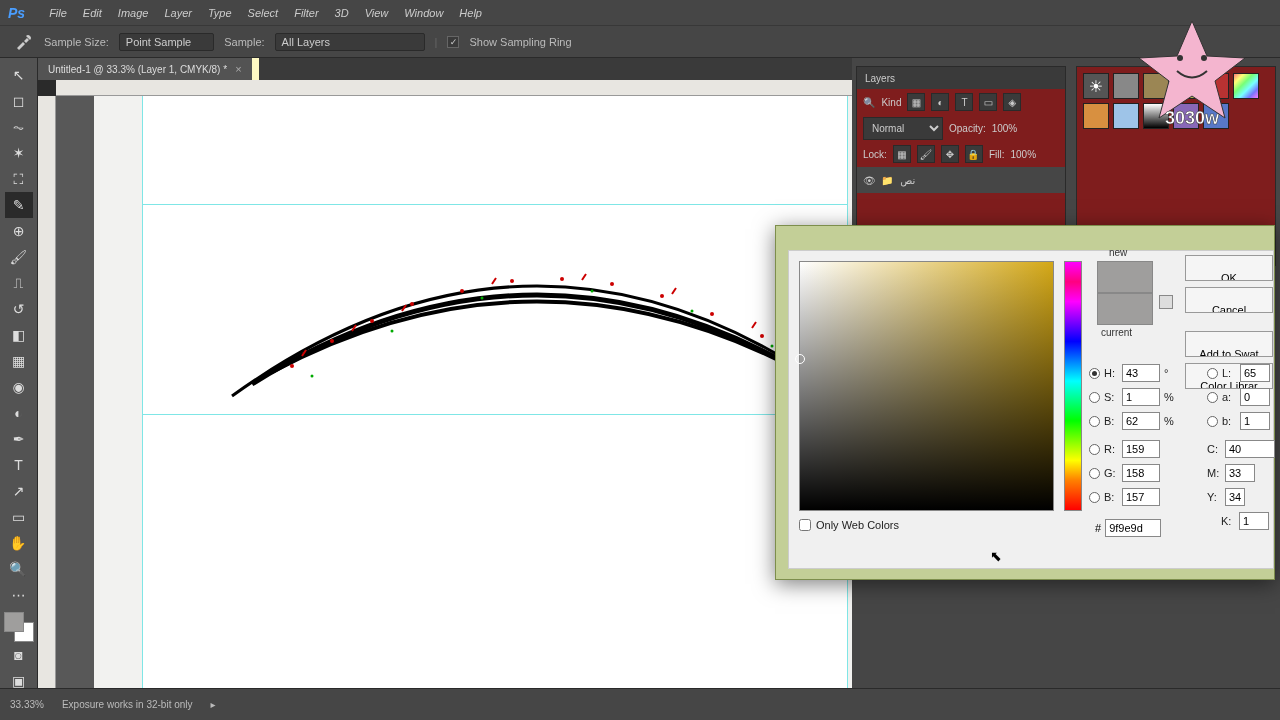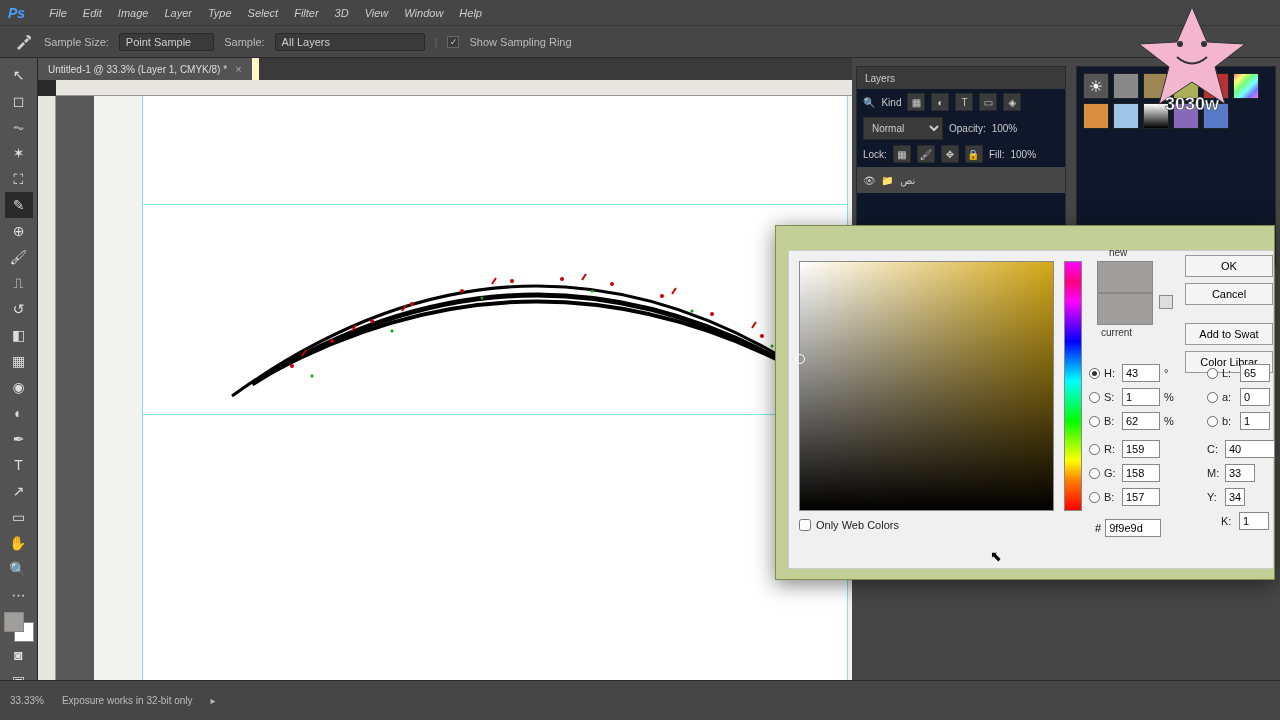--- a/index.html
+++ b/index.html
@@ -31,61 +31,61 @@
 .ruler-v { position: absolute; top: 38px; left: 0; width: 18px; bottom: 0; background: #e8e6e1; border-right: 1px solid #999; }
 .canvas-vp { position: absolute; top: 38px; left: 18px; right: 0; bottom: 0; background: #585858; overflow: hidden; }
 .canvas { position: absolute; top: 0; left: 38px; width: 790px; height: 648px; background: #f2f2f0; }
 .page { position: absolute; top: 0; left: 48px; width: 706px; height: 610px; background: #fff; }
 .guide-v { position: absolute; top: 0; bottom: 0; width: 1px; background: #7fe6e6; }
 .guide-h { position: absolute; left: 0; right: 0; height: 1px; background: #7fe6e6; }
 .calligraphy { position: absolute; top: 140px; left: 70px; width: 650px; height: 200px; color: #000; font-family: 'Traditional Arabic', serif; font-size: 48px; direction: rtl; text-align: center; }
 .calligraphy svg { width: 100%; height: 170px; }
 
 .panels { width: 428px; background: #464646; position: relative; }
-.panel { border: 1px solid #2a2a2a; background: #0f172a; }
+.panel { border: 1px solid #2a2a2a; background: #7f1d1d; }
 .panel-header { height: 22px; background: #3a3a3a; color: #ccc; font-size: 10px; padding: 0 8px; display: flex; align-items: center; gap: 12px; }
 .layers-panel { position: absolute; top: 8px; left: 4px; width: 210px; height: 200px; }
 .layers-row { height: 26px; display: flex; align-items: center; gap: 6px; padding: 0 6px; color: #ccc; font-size: 10px; }
 .layers-row select, .layers-row input { background: #3a3a3a; border: 1px solid #2a2a2a; color: #ccc; font-size: 10px; padding: 4px 4px; }
 .icon-sm { width: 18px; height: 18px; background: #3a3a3a; display: flex; align-items: center; justify-content: center; font-size: 10px; border: 1px solid #2a2a2a; }
 
 .swatches { position: absolute; top: 8px; right: 4px; width: 200px; height: 200px; }
 .swatch-grid { display: flex; flex-wrap: wrap; gap: 4px; padding: 6px; }
 .swatch { width: 26px; height: 26px; border: 1px solid #222; }
 
-.statusbar { position: absolute; bottom: 0; left: 0; right: 0; height: 40px; background: #464646; border-top: 1px solid #2a2a2a; display: flex; align-items: center; padding: 0 10px; color: #bbb; font-size: 10px; gap: 18px; }
+.statusbar { position: absolute; bottom: 0; left: 0; right: 0; height: 32px; background: #464646; border-top: 1px solid #2a2a2a; display: flex; align-items: center; padding: 0 10px; color: #bbb; font-size: 10px; gap: 18px; }
 
 .color-picker { position: absolute; left: 775px; top: 225px; width: 500px; height: 355px; background: #c3cf97; border: 1px solid #7d8e4c; box-shadow: 0 4px 20px rgba(0,0,0,0.5); }
 .cp-title { height: 22px; text-align: center; font-size: 11px; color: #333; padding-top: 4px; }
 .cp-body { position: absolute; top: 24px; left: 12px; right: 0; bottom: 10px; background: #f0f0f0; border: 1px solid #ccc; padding: 10px; }
 .cp-sbbox { position: absolute; left: 10px; top: 10px; width: 255px; height: 250px; background: linear-gradient(to bottom, transparent, #000), linear-gradient(to right, #fff, #d4a817); border: 1px solid #888; cursor: crosshair; }
 .cp-sbcur { position: absolute; width: 10px; height: 10px; border: 1px solid #fff; border-radius: 50%; left: -5px; top: 92px; }
 .cp-hue { position: absolute; left: 275px; top: 10px; width: 18px; height: 250px; background: linear-gradient(to bottom, #f0f, #f00, #f0f 0%, #ff0080 8%, #f0f 16%, #8000ff 24%, #00f 32%, #0080ff 40%, #0ff 48%, #00ff80 56%, #0f0 64%, #80ff00 72%, #ff0 80%, #ff8000 88%, #f00 100%); border: 1px solid #888; }
 .cp-swatch-new { position: absolute; left: 308px; top: 10px; width: 56px; height: 32px; background: #9f9e9d; border: 1px solid #888; }
 .cp-swatch-cur { position: absolute; left: 308px; top: 42px; width: 56px; height: 32px; background: #9f9e9d; border: 1px solid #888; }
 .cp-new { position: absolute; left: 320px; top: -4px; font-size: 10px; color: #333; }
 .cp-cur { position: absolute; left: 312px; top: 76px; font-size: 10px; color: #333; }
 .cp-webwarn { position: absolute; left: 370px; top: 44px; width: 14px; height: 14px; background: #ddd; border: 1px solid #888; }
 .cp-btns { position: absolute; right: 0; top: 4px; width: 88px; display: flex; flex-direction: column; gap: 6px; }
-.cp-btn { height: 22px; background: #f5f5f5; border: 1px solid #999; font-size: 11px; padding: 0 8px; text-align: center; line-height: 20px; white-space: nowrap; overflow: hidden; }
+.cp-btn { height: 22px; background: #f5f5f5; border: 1px solid #999; font-size: 11px; padding: 12px 8px; text-align: center; line-height: 20px; white-space: nowrap; overflow: hidden; }
 .cp-fields { position: absolute; left: 300px; top: 110px; font-size: 11px; color: #222; }
 .cp-row { display: flex; align-items: center; height: 24px; gap: 4px; }
 .cp-radio { width: 11px; height: 11px; border: 1px solid #666; border-radius: 50%; background: #fff; display: inline-block; }
 .cp-radio.on::after { content: ''; display: block; width: 5px; height: 5px; background: #333; border-radius: 50%; margin: 2px; }
 .cp-lbl { width: 14px; }
 .cp-num { width: 38px; height: 18px; background: #fff; border: 1px solid #888; font-size: 11px; padding: 0 3px; text-align: left; }
 .cp-unit { width: 14px; }
 .cp-fields2 { position: absolute; left: 418px; top: 110px; font-size: 11px; color: #222; }
 .cp-webonly { position: absolute; left: 10px; top: 268px; font-size: 11px; color: #222; display: flex; align-items: center; gap: 5px; }
 .cp-webonly input { width: 12px; height: 12px; }
 .cp-hex { position: absolute; left: 306px; top: 268px; font-size: 11px; display: flex; align-items: center; gap: 4px; }
 .cp-hex .cp-num { width: 56px; }
 .cp-fields3 { position: absolute; left: 432px; top: 258px; font-size: 11px; color: #222; }
 
-.star { position: absolute; right: 18px; top: 2px; width: 140px; height: 120px; pointer-events: none; }
+.star { position: absolute; right: 18px; top: 16px; width: 140px; height: 120px; pointer-events: none; }
 
 .cursor { position: absolute; left: 990px; top: 548px; font-size: 14px; color: #000; pointer-events: none; }
 </style>
 </head>
 <body>
 
 <div class="menubar">
   <span class="ps-logo">Ps</span>
   <span>File</span>
   <span>Edit</span>

